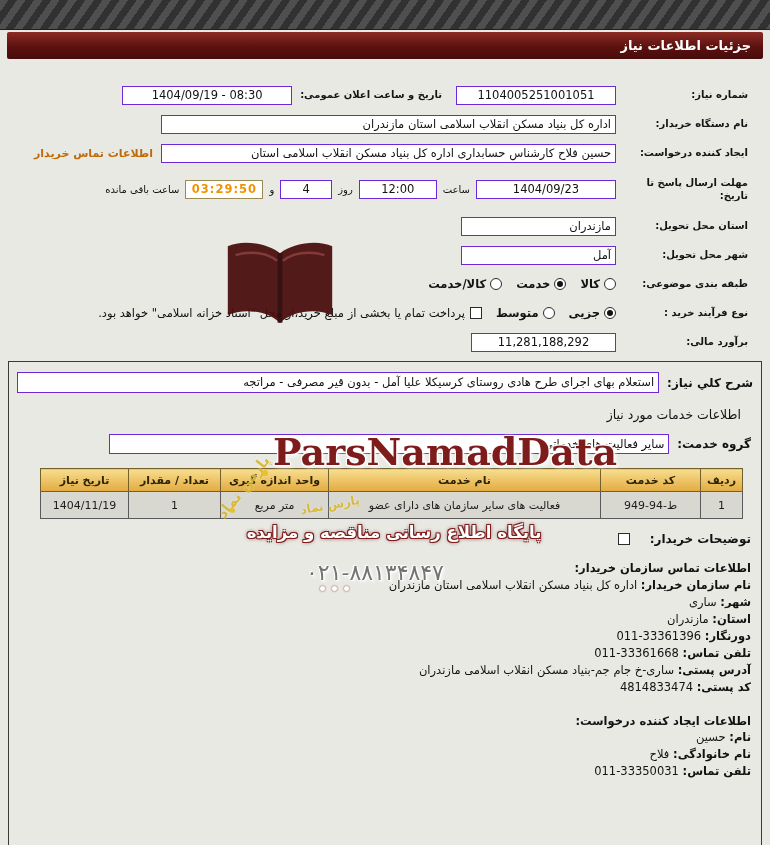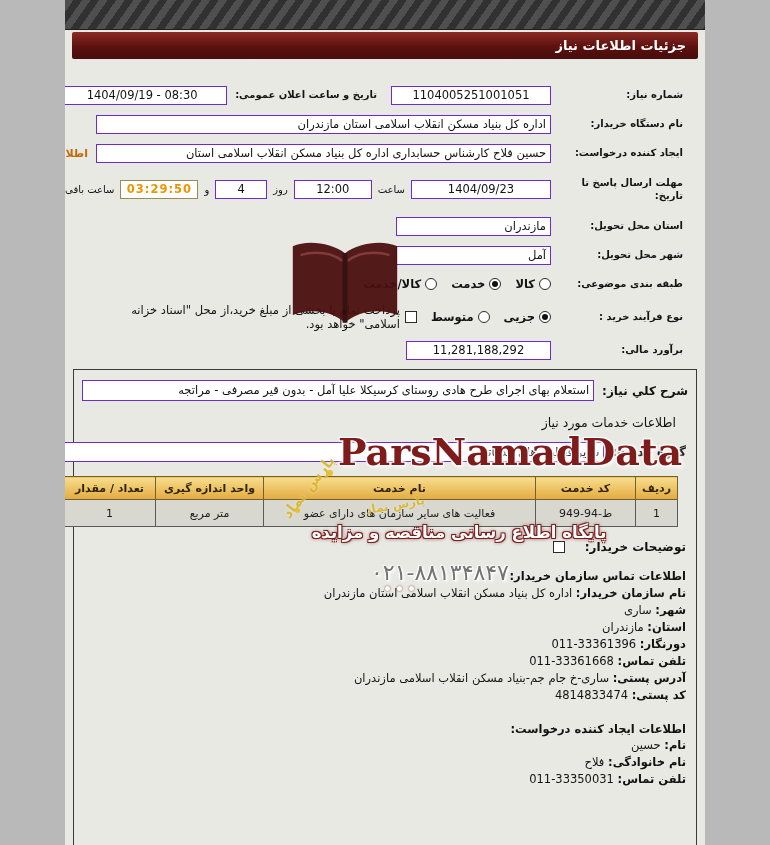--- a/index.html
+++ b/index.html
@@ -1,17 +1,17 @@
 <!DOCTYPE html>
 <html lang="fa" dir="rtl"><head>
 <meta charset="utf-8">
 <style>
   *{box-sizing:border-box;margin:0;padding:0}
   html,body{margin:0;padding:0;background:#b9b9b9}
-  .page{width:640px;height:845px;margin:0 auto;position:relative;overflow:hidden;
+  .page{width:770px;height:845px;margin:0 auto;position:relative;overflow:hidden;
         background:#e9e9e4;direction:rtl;font-family:"DejaVu Sans",sans-serif;color:#121212}
   
   .stripes{height:30px;background:repeating-linear-gradient(125deg,#4f4f4f 0 7px,#313131 7px 14px);border-bottom:1px solid #1f1f1f}
   .titlebar{height:27px;margin:2px 7px 0;background:linear-gradient(#8c2b24,#5c110f 55%,#470c0b);
             display:flex;align-items:center;padding:0 12px;border-radius:2px}
   .titlebar .ttl{color:#fff;font-weight:bold;font-size:13px}
   
   .form{padding:26px 22px 0 10px}
   .frow{display:flex;align-items:center;margin-bottom:9px;min-height:20px}
   .lbl{font-weight:bold;font-size:10px;color:#141414;line-height:1.25}

